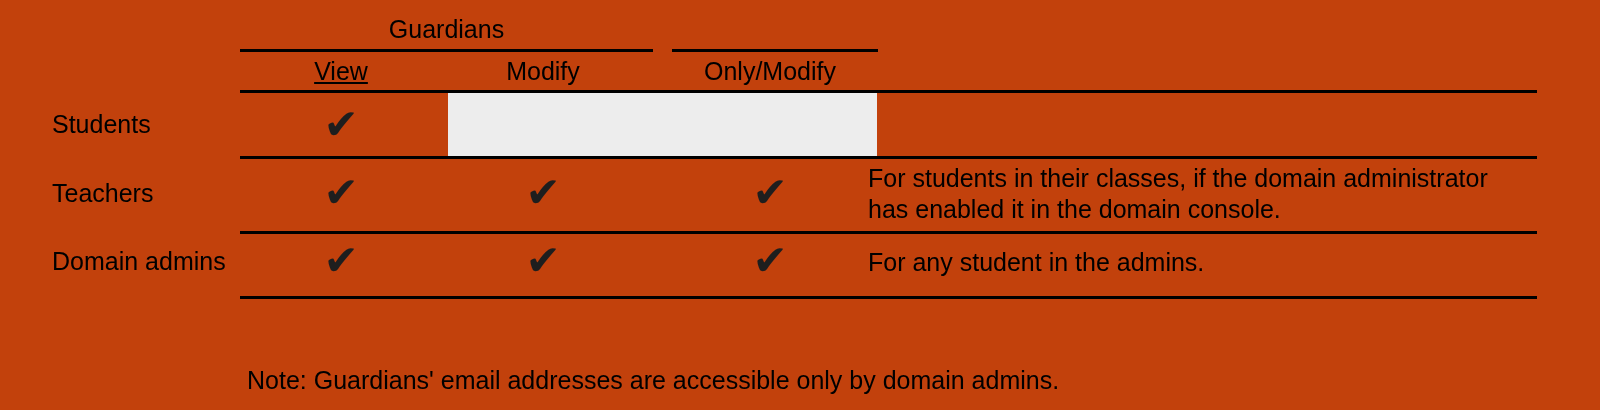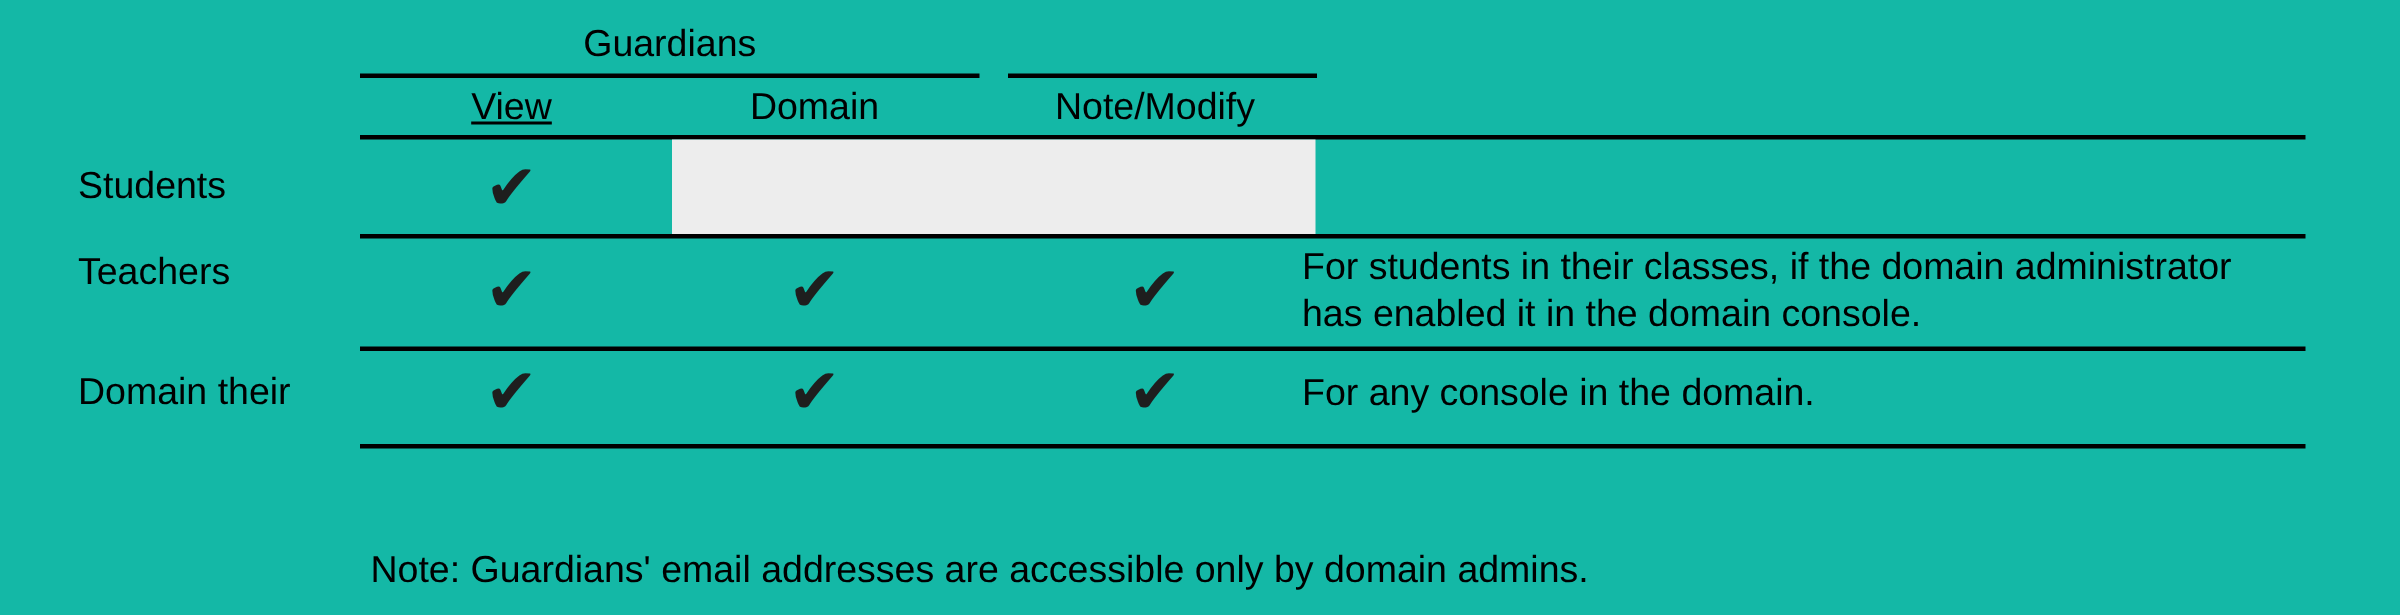--- a/index.html
+++ b/index.html
@@ -4,21 +4,21 @@
 <style>
   html, body {
     margin: 0;
     padding: 0;
     background: #ffffff;
   }
   .page {
     position: relative;
     width: 1600px;
     height: 410px;
-    background: #14b8a6;
+    background: #c2410c;
     font-family: "Liberation Sans", sans-serif;
     color: #000000;
     overflow: hidden;
   }
   .txt {
     position: absolute;
     font-size: 25px;
     line-height: 29px;
     color: #000000;
     white-space: nowrap;
@@ -61,40 +61,40 @@
 <body>
 
 <div class="page">
 
   <div class="txt center" style="left:240px; top:15px; width:413px;">Guardians</div>
 
   <div class="rule" style="left:240px; top:49px; width:413px;"></div>
   <div class="rule" style="left:672px; top:49px; width:206px;"></div>
 
   <div class="txt center" style="left:241px; top:57px; width:200px;text-decoration:underline;">View</div>
-  <div class="txt center" style="left:443px; top:57px; width:200px;">Domain</div>
-  <div class="txt center" style="left:670px; top:57px; width:200px;">Note/Modify</div>
+  <div class="txt center" style="left:443px; top:57px; width:200px;">Modify</div>
+  <div class="txt center" style="left:670px; top:57px; width:200px;">Only/Modify</div>
 
   <div class="rule" style="left:240px; top:90px;  width:1297px;"></div>
   <div class="rule" style="left:240px; top:156px; width:1297px;"></div>
   <div class="rule" style="left:240px; top:231px; width:1297px;"></div>
   <div class="rule" style="left:240px; top:296px; width:1297px;"></div>
 
   <div class="shade"></div>
 
   <div class="txt" style="left:52px; top:110px;text-align:center;">Students</div>
   <span class="check" style="left:241px; top:103px;">✔</span>
 
-  <div class="txt" style="left:52px; top:167px;text-align:right;">Teachers</div>
+  <div class="txt" style="left:52px; top:179px;text-align:right;">Teachers</div>
   <span class="check" style="left:241px; top:171px;">✔</span>
   <span class="check" style="left:443px; top:171px;">✔</span>
   <span class="check" style="left:670px; top:171px;">✔</span>
   <div class="expl" style="top:163px;">For students in their classes, if the domain administrator has enabled it in the domain console.</div>
 
-  <div class="txt" style="left:52px; top:247px;">Domain their</div>
+  <div class="txt" style="left:52px; top:247px;">Domain admins</div>
   <span class="check" style="left:241px; top:239px;">✔</span>
   <span class="check" style="left:443px; top:239px;">✔</span>
   <span class="check" style="left:670px; top:239px;">✔</span>
-  <div class="expl" style="top:247px;">For any console in the domain.</div>
+  <div class="expl" style="top:247px;">For any student in the admins.</div>
 
   <div class="txt" style="left:247px; top:342px;margin-top:24px;">Note: Guardians' email addresses are accessible only by domain admins.</div>
 
 </div>
 
 </body></html>

